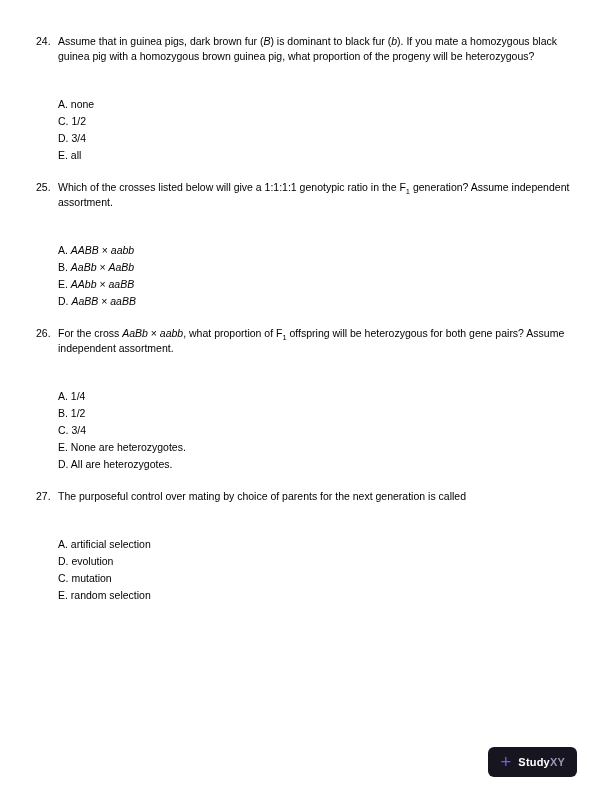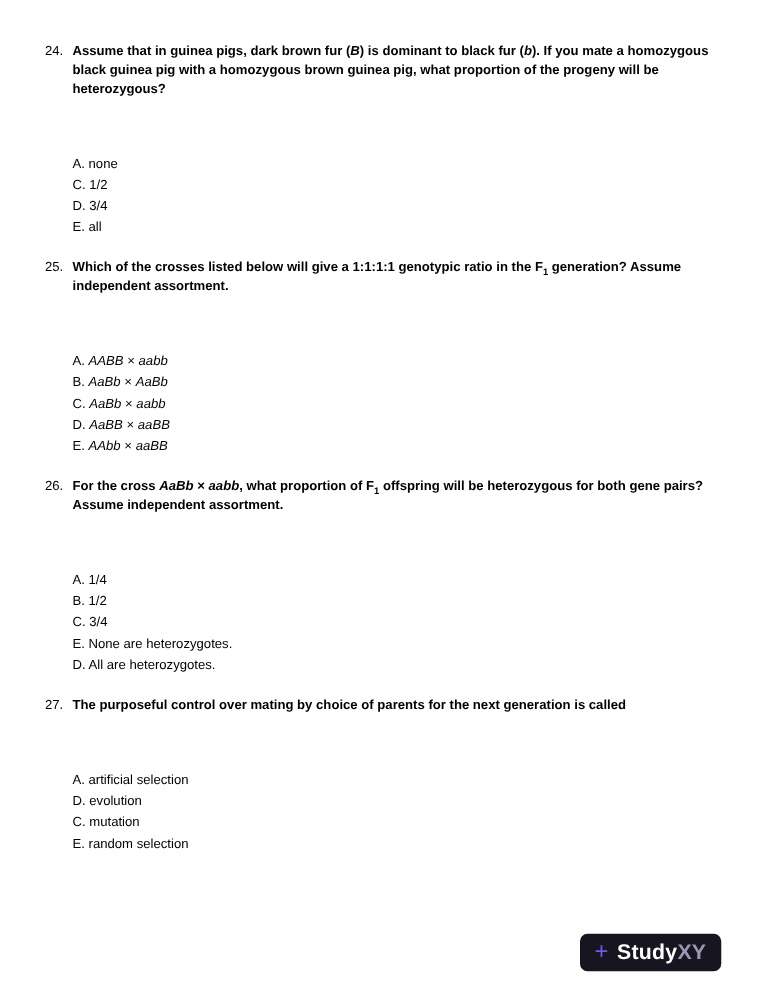--- a/index.html
+++ b/index.html
@@ -18,23 +18,23 @@
     box-sizing: border-box;
     padding: 34px 38px 0 36px;
   }
   .question { margin-bottom: 16px; }
   .prompt-row {
     display: flex;
     font-size: 10.5px;
     line-height: 15px;
   }
   .qnum { flex: 0 0 22px; width: 22px; }
-  .qtext { flex: 1; font-weight: bold; }
+  .qtext { flex: 1; }
   .options {
-    margin-top: 44px;
+    margin-top: 32px;
     margin-left: 22px;
     font-size: 10.5px;
   }
   .option { line-height: 17px; }
   i { font-style: italic; }
   sub { font-size: 7.5px; line-height: 0; }
 
   .badge {
     position: absolute;
     right: 35px;
@@ -48,21 +48,21 @@
     background: #17151f;
   }
   .plus {
     font-size: 19px;
     font-weight: 400;
     line-height: 1;
     color: #6c5ce7;
     transform: translateY(-1px);
   }
   .brand {
-    font-size: 17px;
+    font-size: 11px;
     font-weight: bold;
     color: #ffffff;
     letter-spacing: 0.2px;
   }
   .brand .xy { color: #9a96b5; }
 </style>
 </head>
 <body>
 
 <div class="page">
@@ -81,23 +81,22 @@
   </div>
 
   <div class="question">
     <div class="prompt-row">
       <span class="qnum">25.</span>
       <span class="qtext"><span>Which of the crosses listed below will give a 1:1:1:1 genotypic ratio in the F</span><sub>1</sub><span> generation? Assume independent assortment.</span></span>
     </div>
     <div class="options">
           <div class="option"><span>A. </span><i>AABB</i><span> × </span><i>aabb</i></div>
           <div class="option"><span>B. </span><i>AaBb</i><span> × </span><i>AaBb</i></div>
-          <div class="option"><span>C. </span><i>AaBb</i><span> × </span><i>aabb</i></div>
+          <div class="option"><span>E. </span><i>AAbb</i><span> × </span><i>aaBB</i></div>
           <div class="option"><span>D. </span><i>AaBB</i><span> × </span><i>aaBB</i></div>
-          <div class="option"><span>E. </span><i>AAbb</i><span> × </span><i>aaBB</i></div>
         </div>
   </div>
 
   <div class="question">
     <div class="prompt-row">
       <span class="qnum">26.</span>
       <span class="qtext"><span>For the cross </span><i>AaBb</i><span> × </span><i>aabb</i><span>, what proportion of F</span><sub>1</sub><span> offspring will be heterozygous for both gene pairs? Assume independent assortment.</span></span>
     </div>
     <div class="options">
           <div class="option"><span>A. 1/4</span></div>

